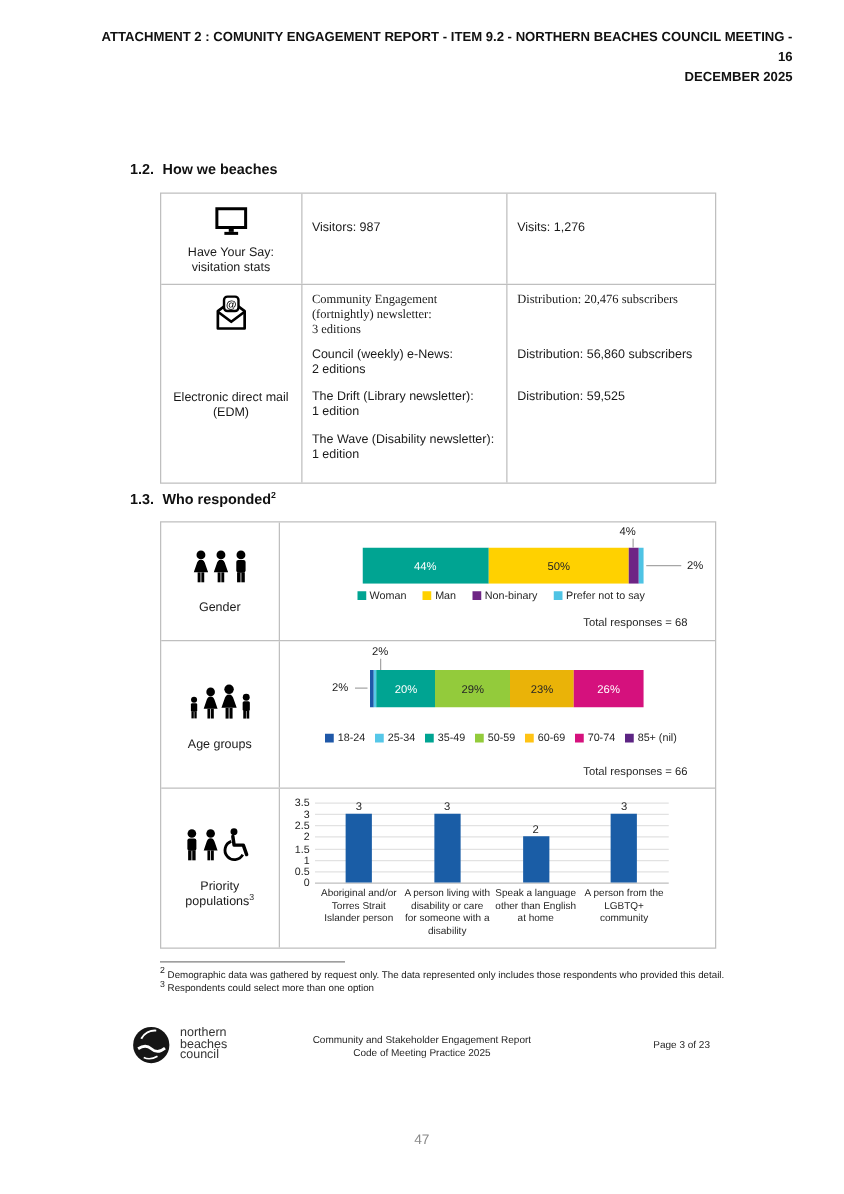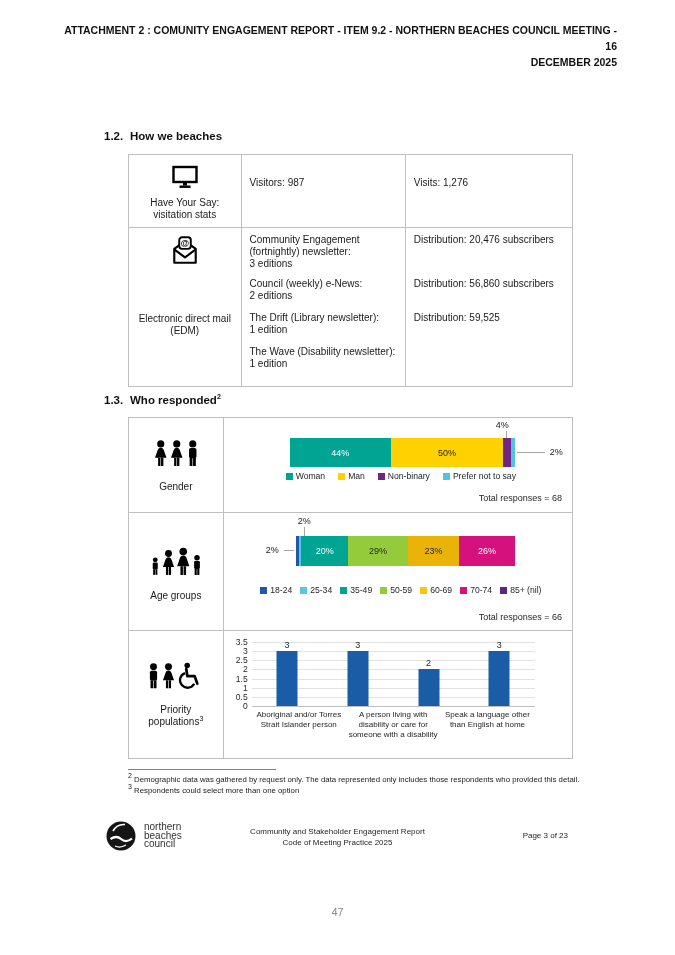--- a/index.html
+++ b/index.html
@@ -1,20 +1,20 @@
 <!DOCTYPE html>
 <html><head>
 <meta charset="utf-8">
 <style>
   html,body{margin:0;padding:0;background:#ffffff;}
   body{font-family:"Liberation Sans","DejaVu Sans",sans-serif;color:#1a1a1a;}
   .page{position:relative;width:675px;height:955px;background:#fff;overflow:hidden;}
 
   
-  .doc-header{position:absolute;top:22px;left:56px;width:561px;text-align:right;
+  .doc-header{position:absolute;top:22px;left:73px;width:561px;text-align:right;
     font-weight:bold;font-size:10.5px;line-height:16px;color:#111;}
 
   
   .sec-heading{position:absolute;left:104px;font-size:11.5px;font-weight:bold;color:#111;}
   .sec-heading .sec-num{display:inline-block;width:26px;}
   sup{font-size:7px;vertical-align:super;line-height:0;}
 
   
   .tbl{position:absolute;left:128px;width:445px;border:1px solid #bfbfbf;box-sizing:border-box;font-size:10px;}
   .tbl-row{display:flex;box-sizing:border-box;}
@@ -28,21 +28,21 @@
   .t1-c2{width:165px;}
   .t1-c3{width:168px;}
   .t1-r1{min-height:72px;}
   .t1-r2{min-height:148px;}
   .t1-c1 .chan-label{margin-top:auto;margin-bottom:auto;line-height:12px;}
   .t1-r1 .t1-c1{padding-top:10px;}
   .t1-r1 .icon-wrap{margin-bottom:6px;}
   .t1-r2 .t1-c1{justify-content:flex-start;padding-top:8px;}
   .t1-r2 .icon-wrap{margin-bottom:4px;}
   .edm-entry{line-height:12px;}
-  .c2 .edm-entry:nth-child(1), .c3 .edm-entry:nth-child(1){min-height:44px;}
+  .c2 .edm-entry:nth-child(1), .c3 .edm-entry:nth-child(1){min-height:44px;font-family:Liberation Serif, serif;}
   .c2 .edm-entry:nth-child(n+2), .c3 .edm-entry:nth-child(n+2){min-height:34px;}
   .t1-r1 .mid, .t1-r1 .rgt{padding-top:22px;}
 
   
   .t2-label{width:94px;display:flex;flex-direction:column;align-items:center;justify-content:center;
     text-align:center;gap:15px;line-height:12px;}
   .t2-chart{width:351px;position:relative;padding:0;}
   .t2-r1{height:94px;} .t2-r2{height:118px;} .t2-r3{height:128px;}
 
   
@@ -51,21 +51,21 @@
   .age-bar{left:72px;top:23px;width:219px;height:30px;}
   .seg{display:flex;align-items:center;justify-content:center;font-size:9px;}
   .callout{position:absolute;font-size:9px;color:#1a1a1a;}
   .leader{position:absolute;background:#a6a6a6;}
   .legend{position:absolute;left:20px;right:14px;display:flex;justify-content:center;
     flex-wrap:nowrap;gap:13px;font-size:8.6px;color:#262626;}
   .gender-legend{top:53px;}
   .age-legend{top:72px;gap:8px;}
   .leg-item{display:flex;align-items:center;gap:3px;white-space:nowrap;}
   .leg-sq{width:7px;height:7px;display:inline-block;flex:0 0 auto;}
-  .total-note{position:absolute;right:10px;font-size:9px;color:#262626;}
+  .total-note{position:absolute;right:22px;font-size:9px;color:#262626;}
   .gender-total{top:75px;} .age-total{top:99px;}
 
   
   .plot{position:absolute;left:28px;top:11px;width:283px;height:64px;}
   .gridline{position:absolute;left:0;right:0;height:1px;background:#e2e2e2;}
   .gridline.axis{background:#bfbfbf;}
   .ytick{position:absolute;width:24px;left:0;text-align:right;font-size:8.5px;color:#262626;}
   .bars-row{position:absolute;left:0;right:0;top:0;bottom:0;display:flex;}
   .bar-col{flex:1;position:relative;}
   .vbar{position:absolute;bottom:0;left:50%;transform:translateX(-50%);width:21px;}
@@ -330,20 +330,21 @@
               <div class="bar-col">
                 <div class="bar-val" style="bottom: 55.8571px;">3</div>
                 <div class="vbar" style="height: 54.8571px; background: rgb(26, 93, 166);"></div>
               </div>
             </div>
           </div>
         <div class="cats">
             <div class="cat-label">Aboriginal and/or Torres Strait Islander person</div>
             <div class="cat-label">A person living with disability or care for someone with a disability</div>
             <div class="cat-label">Speak a language other than English at home</div>
+            <div class="cat-label">A person from the LGBTQ+ community</div>
           </div>
       </div>
     </div>
   </div>
 
   <div class="foot-rule"></div>
   <div class="footnotes">
     <div><sup>2</sup><span> Demographic data was gathered by request only. The data represented only includes those respondents who provided this detail.</span></div>
     <div><sup>3</sup><span> Respondents could select more than one option</span></div>
   </div>

